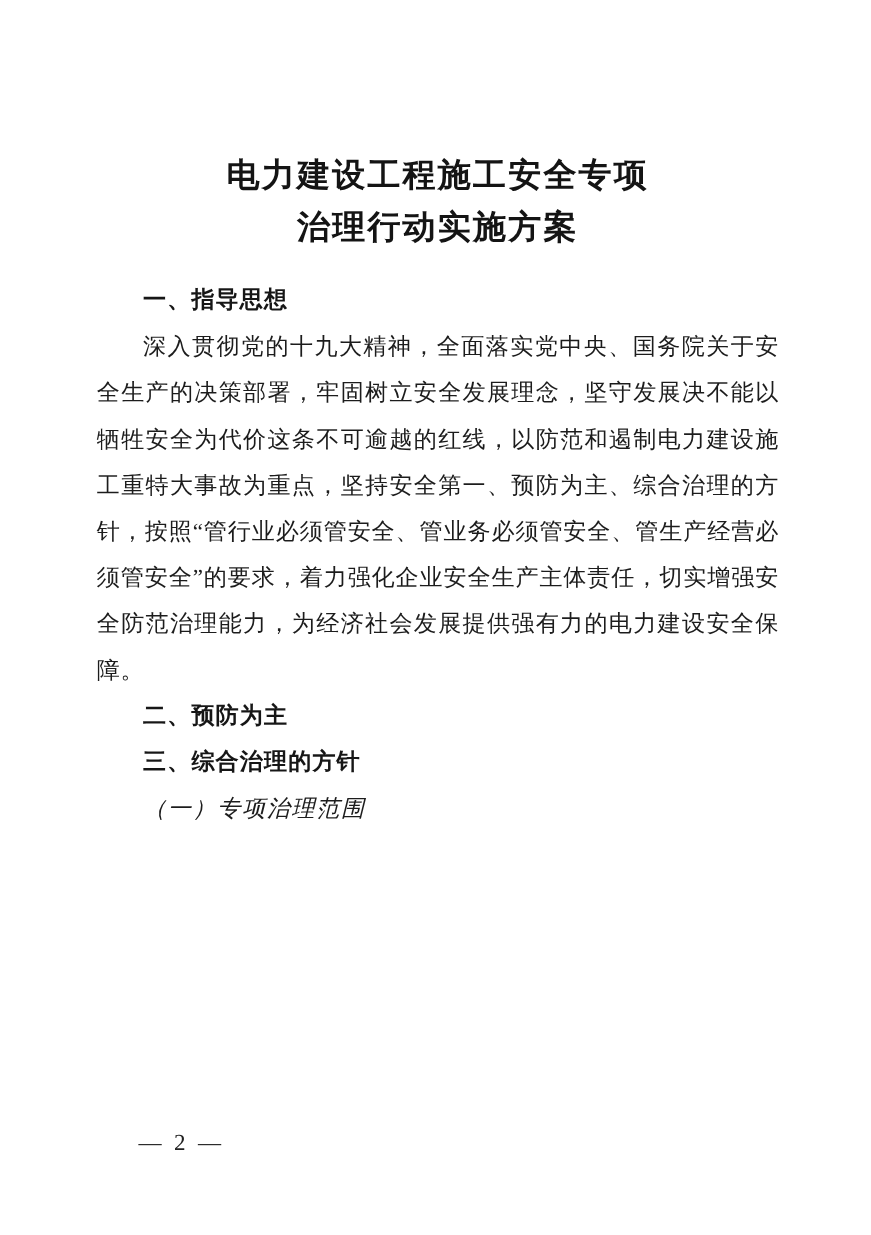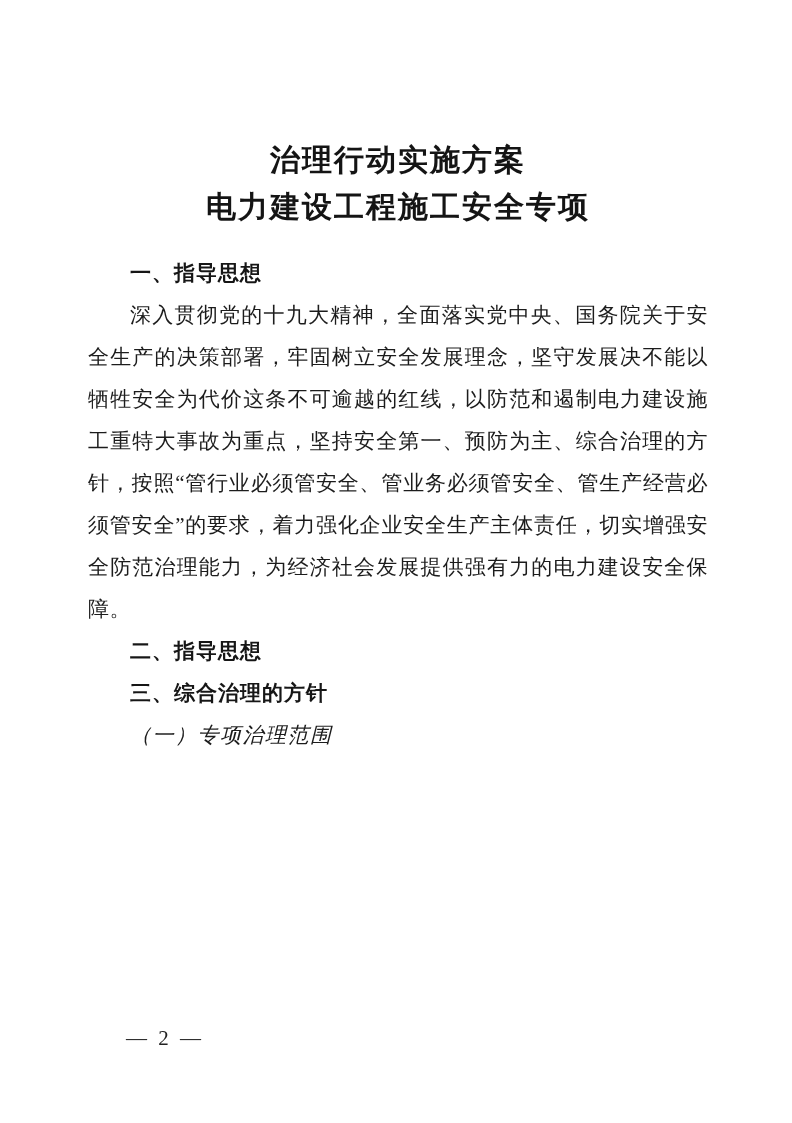--- a/index.html
+++ b/index.html
@@ -63,27 +63,27 @@
     letter-spacing: 3px;
     color: #222222;
   }
 </style>
 </head>
 <body>
 
 <div class="page">
 
   <div class="doc-title">
+    <div>电力建设工程施工安全专项</div>
     <div>治理行动实施方案</div>
-    <div>电力建设工程施工安全专项</div>
   </div>
 
   <div class="doc-body">
     <p class="heading">一、指导思想</p>
     <p class="para">深入贯彻党的十九大精神，全面落实党中央、国务院关于安全生产的决策部署，牢固树立安全发展理念，坚守发展决不能以牺牲安全为代价这条不可逾越的红线，以防范和遏制电力建设施工重特大事故为重点，坚持安全第一、预防为主、综合治理的方针，按照“管行业必须管安全、管业务必须管安全、管生产经营必须管安全”的要求，着力强化企业安全生产主体责任，切实增强安全防范治理能力，为经济社会发展提供强有力的电力建设安全保障。</p>
-    <p class="heading">二、指导思想</p>
+    <p class="heading">二、预防为主</p>
     <p class="heading">三、综合治理的方针</p>
     <p class="subheading">（一）专项治理范围</p>
   </div>
 
   <div class="page-number">— 2 —</div>
 
 </div>
 
 </body></html>

